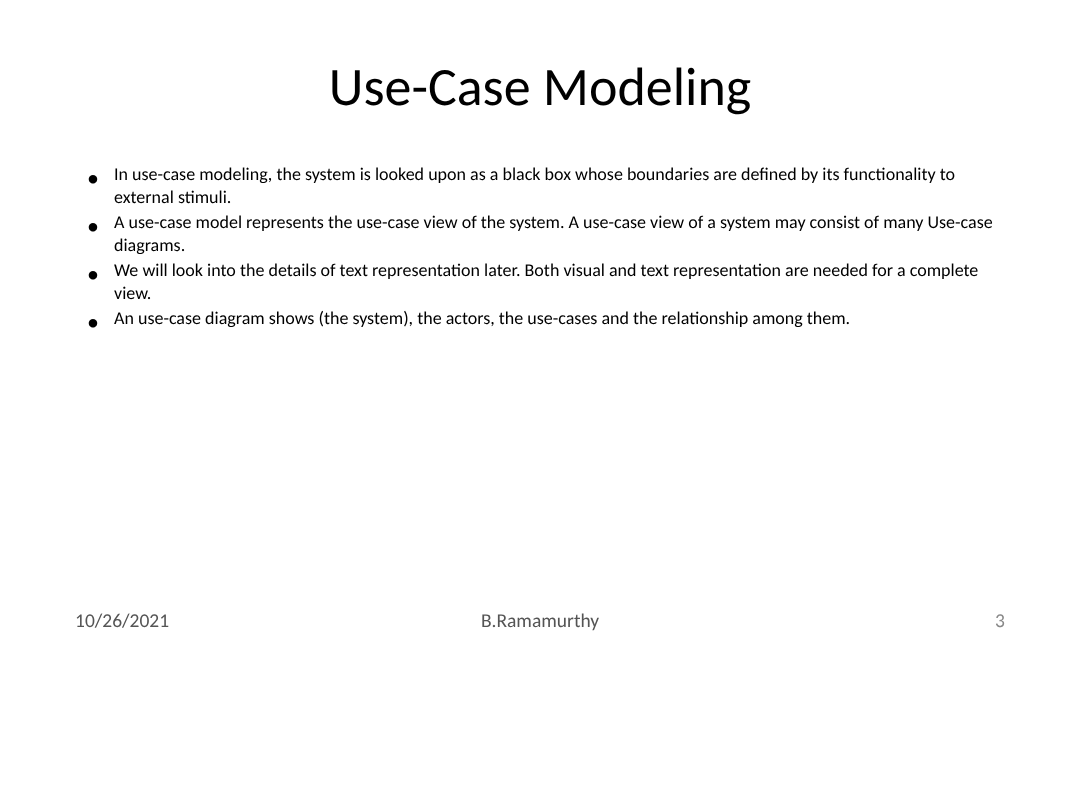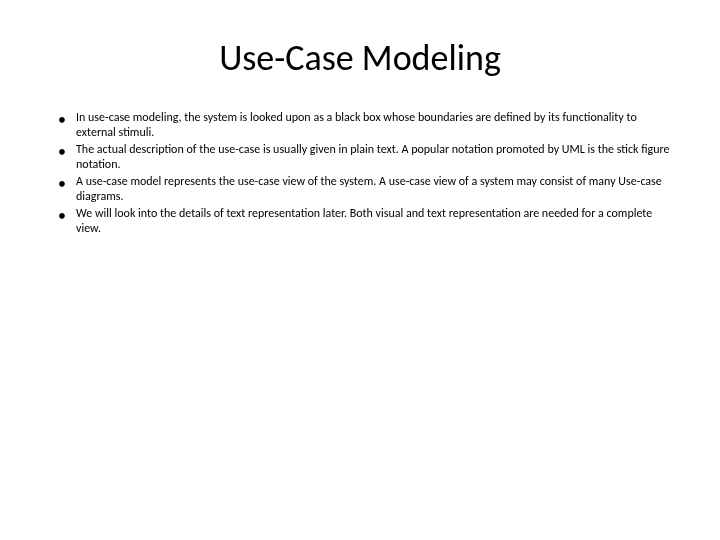--- a/index.html
+++ b/index.html
@@ -13,17 +13,22 @@
   .footer .center { position: absolute; left: 50%; transform: translateX(-50%); }
   .footer .page { color: #888; }
 </style>
 </head>
 <body>
 
 <div class="slide">
   <h1 class="title">Use-Case Modeling</h1>
   <ul class="bullets">
     <li>In use-case modeling, the system is looked upon as a black box whose boundaries are defined by its functionality to external stimuli.</li>
-    <li>The actual description of the use-case is usually given in plain text. A popular notation promoted by UML is the stick figure notation.</li>
     <li>A use-case model represents the use-case view of the system. A use-case view of a system may consist of many Use-case diagrams.</li>
     <li>We will look into the details of text representation later. Both visual and text representation are needed for a complete view.</li>
+    <li>An use-case diagram shows (the system), the actors, the use-cases and the relationship among them.</li>
   </ul>
+  <div class="footer">
+    <span>10/26/2021</span>
+    <span class="center">B.Ramamurthy</span>
+    <span class="page">3</span>
+  </div>
 </div>
 
 </body></html>

